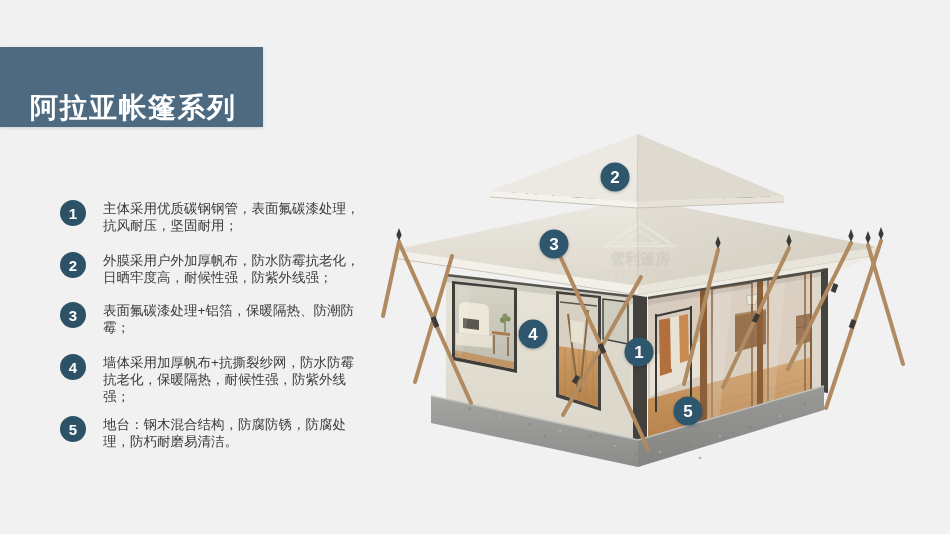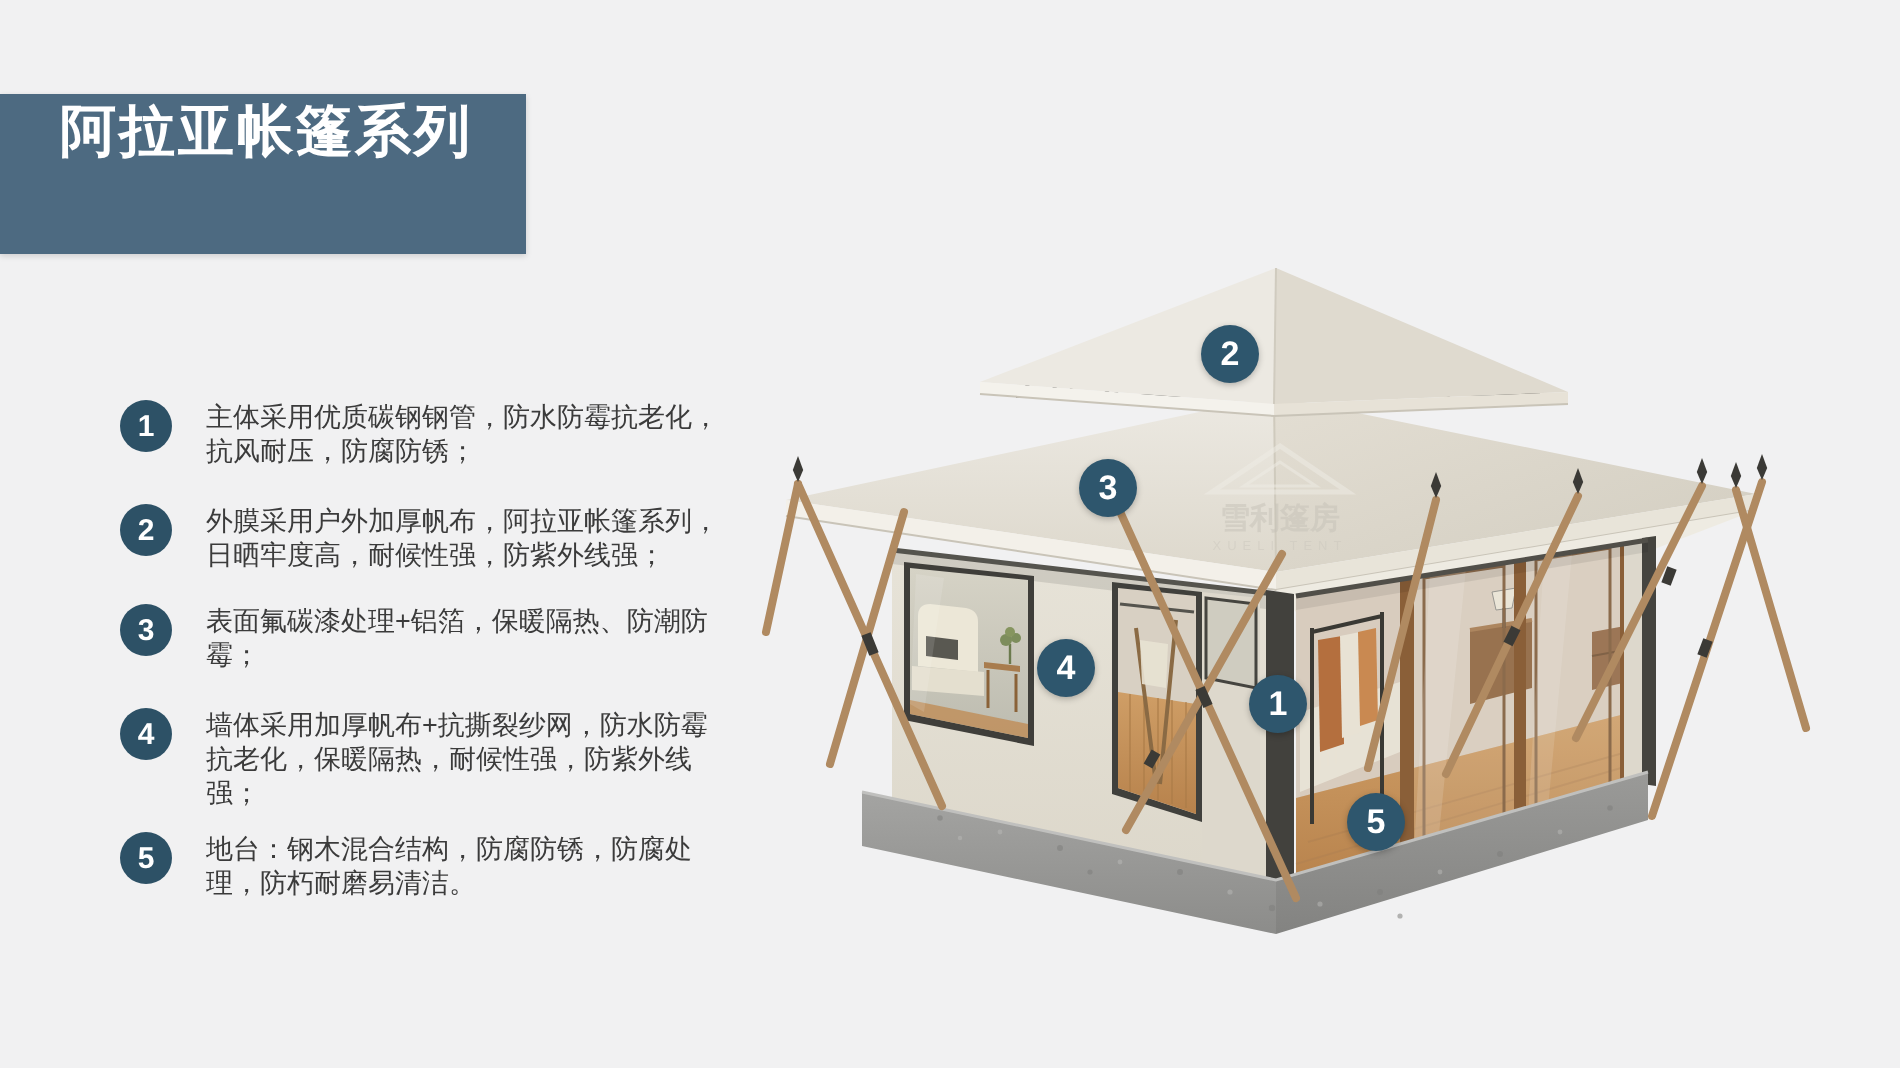--- a/index.html
+++ b/index.html
@@ -7,21 +7,21 @@
     width:950px;height:534px;overflow:hidden;
     background:#f1f1f2;
     font-family:"Liberation Sans","DejaVu Sans",sans-serif;
     position:relative;
   }
   .slide{position:absolute;inset:0;}
 
   
   .banner{
     position:absolute;left:0;top:47px;width:263px;height:80px;
-    background:#4d6a81;display:flex;align-items:flex-start;
+    background:#4d6a81;display:flex;align-items:flex-end;
     box-shadow:0 1px 3px rgba(0,0,0,.15);
   }
   .banner h1{
     margin:0 0 0 30px;color:#ffffff;font-size:28px;font-weight:bold;
     letter-spacing:1.5px;white-space:nowrap;
   }
 
   
   .feature{position:absolute;left:60px;}
   .badge{
@@ -57,25 +57,25 @@
 <body>
 
 <div class="slide">
 
   <div class="banner">
     <h1>阿拉亚帐篷系列</h1>
   </div>
 
   <div class="feature f1">
     <div class="badge">1</div>
-    <div class="ftext">主体采用优质碳钢钢管，防水防霉抗老化，抗风耐压，防腐防锈；</div>
+    <div class="ftext">主体采用优质碳钢钢管，表面氟碳漆处理，抗风耐压，坚固耐用；</div>
   </div>
   <div class="feature f2">
     <div class="badge">2</div>
-    <div class="ftext">外膜采用户外加厚帆布，阿拉亚帐篷系列，日晒牢度高，耐候性强，防紫外线强；</div>
+    <div class="ftext">外膜采用户外加厚帆布，防水防霉抗老化，日晒牢度高，耐候性强，防紫外线强；</div>
   </div>
   <div class="feature f3">
     <div class="badge">3</div>
     <div class="ftext">表面氟碳漆处理+铝箔，保暖隔热、防潮防霉；</div>
   </div>
   <div class="feature f4">
     <div class="badge">4</div>
     <div class="ftext">墙体采用加厚帆布+抗撕裂纱网，防水防霉抗老化，保暖隔热，耐候性强，防紫外线强；</div>
   </div>
   <div class="feature f5">

